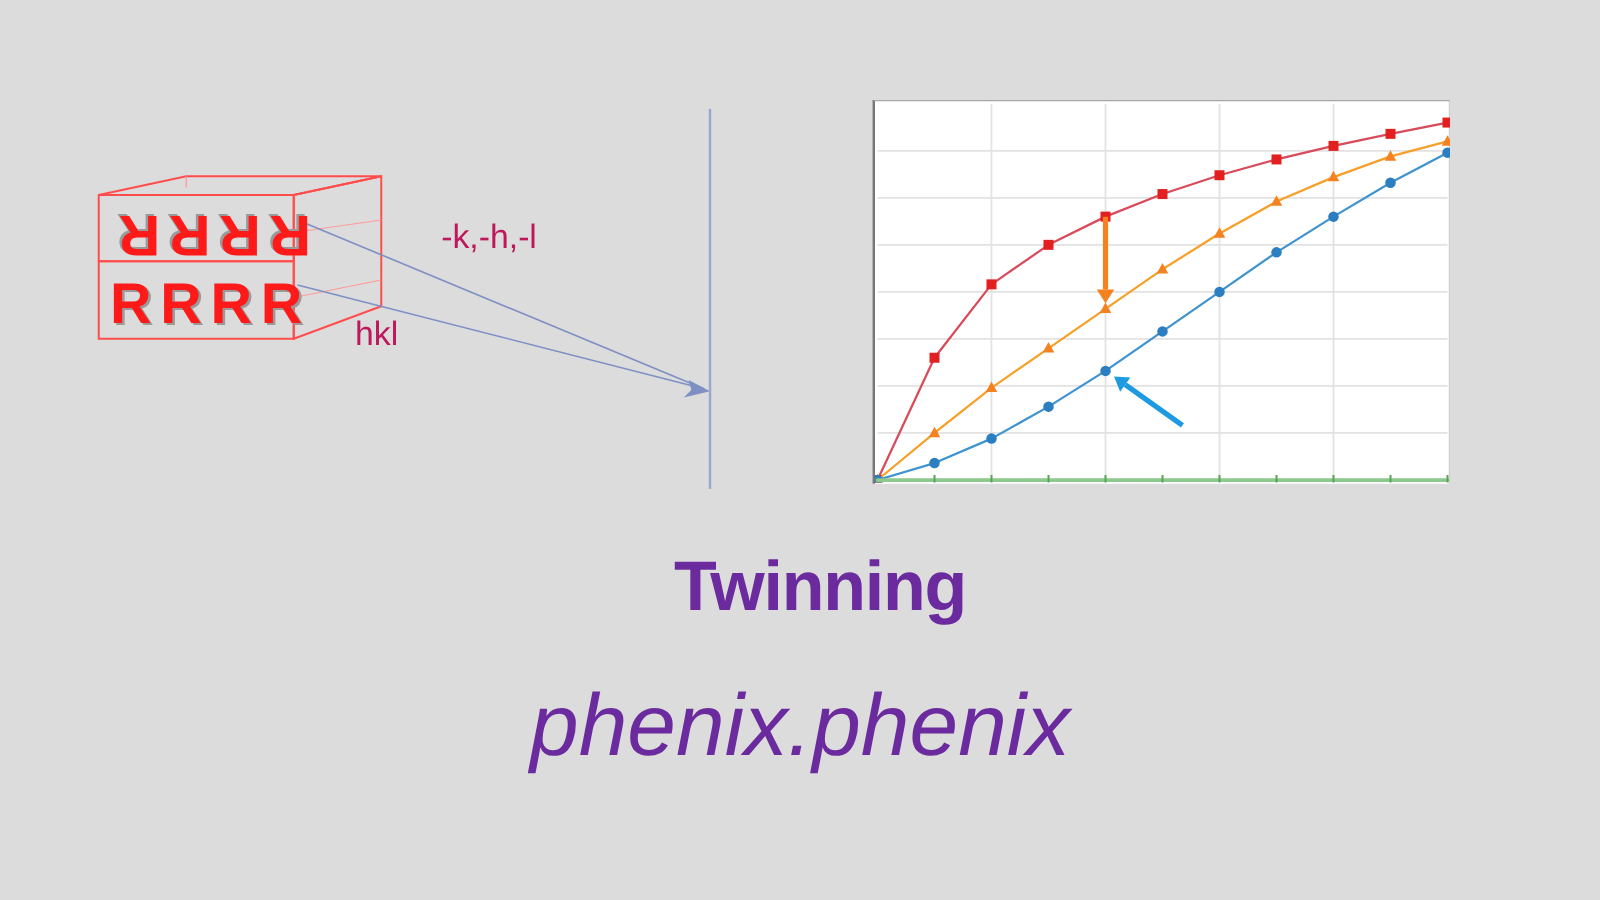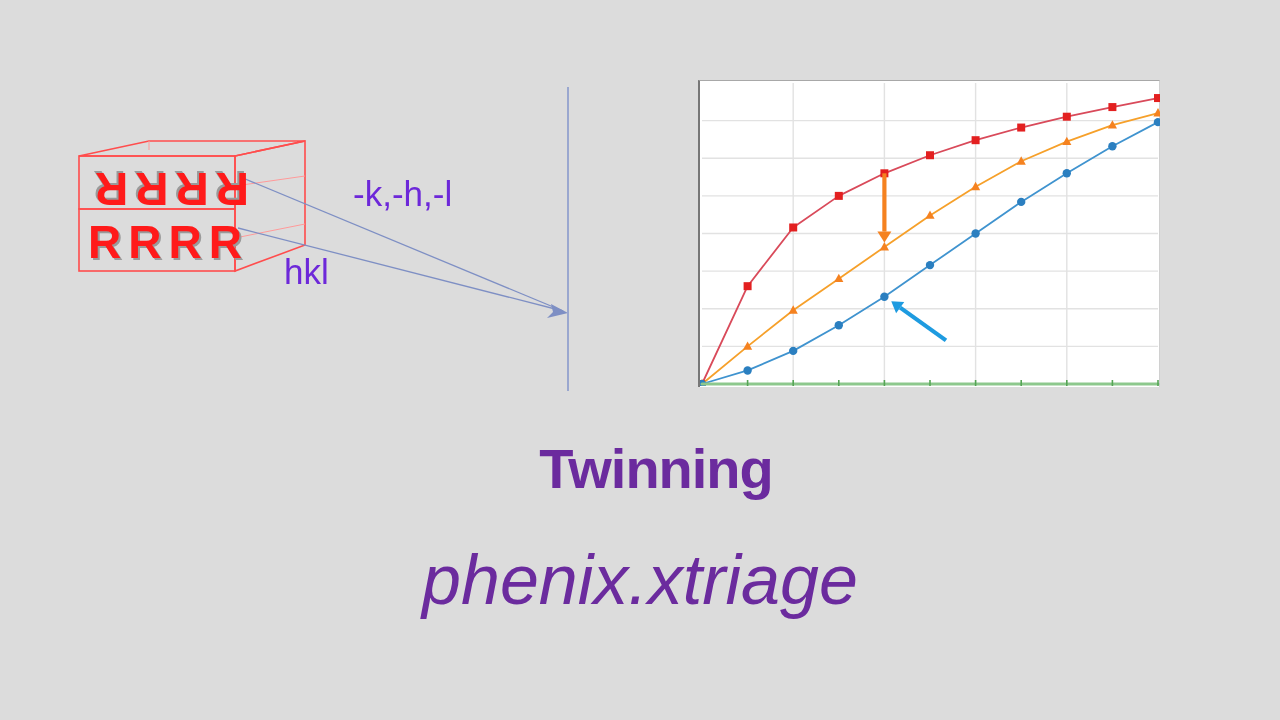--- a/index.html
+++ b/index.html
@@ -27,22 +27,22 @@
   }
   #r-row-top{
     left:88px;top:166px;font-size:46px;
     transform:rotate(180deg);
     transform-origin:center center;
   }
   #r-row-bottom{left:88px;top:219px;font-size:46px;}
 
   .dlabel{
     position:absolute;
-    color:#6d28d9;
-    font-size:35px;
+    color:#be185d;
+    font-size:27px;
     font-family:"Liberation Sans", sans-serif;
     white-space:nowrap;
   }
   #label-mk{left:353px;top:174px;}
   #label-hkl{left:284px;top:252px;}
 
   
   #chart{
     position:absolute;left:698px;top:80px;width:462px;height:307px;
     background:#ffffff;
@@ -180,15 +180,15 @@
       <g id="annot-layer">
           <line x1="184.4" y1="92.30000000000001" x2="184.4" y2="150.53" stroke="#f58220" stroke-width="4.2" stroke-linecap="butt"></line>
           <polygon points="184.4,161.53 177.4,150.53 191.4,150.53" fill="#f58220"></polygon>
           <line x1="245.95999999999995" y1="259.355" x2="200.18764188390065" y2="226.6234142345949" stroke="#1e9be0" stroke-width="4.2" stroke-linecap="butt"></line>
           <polygon points="191.24,220.225 204.25936003318833,220.92946030847628 196.11592373461298,232.3173681607135" fill="#1e9be0"></polygon>
         </g>
     </svg>
   </div>
 
   <div id="title-main">Twinning</div>
-  <div id="title-sub">phenix.xtriage</div>
+  <div id="title-sub">phenix.phenix</div>
 
 </div>
 
 </body></html>

